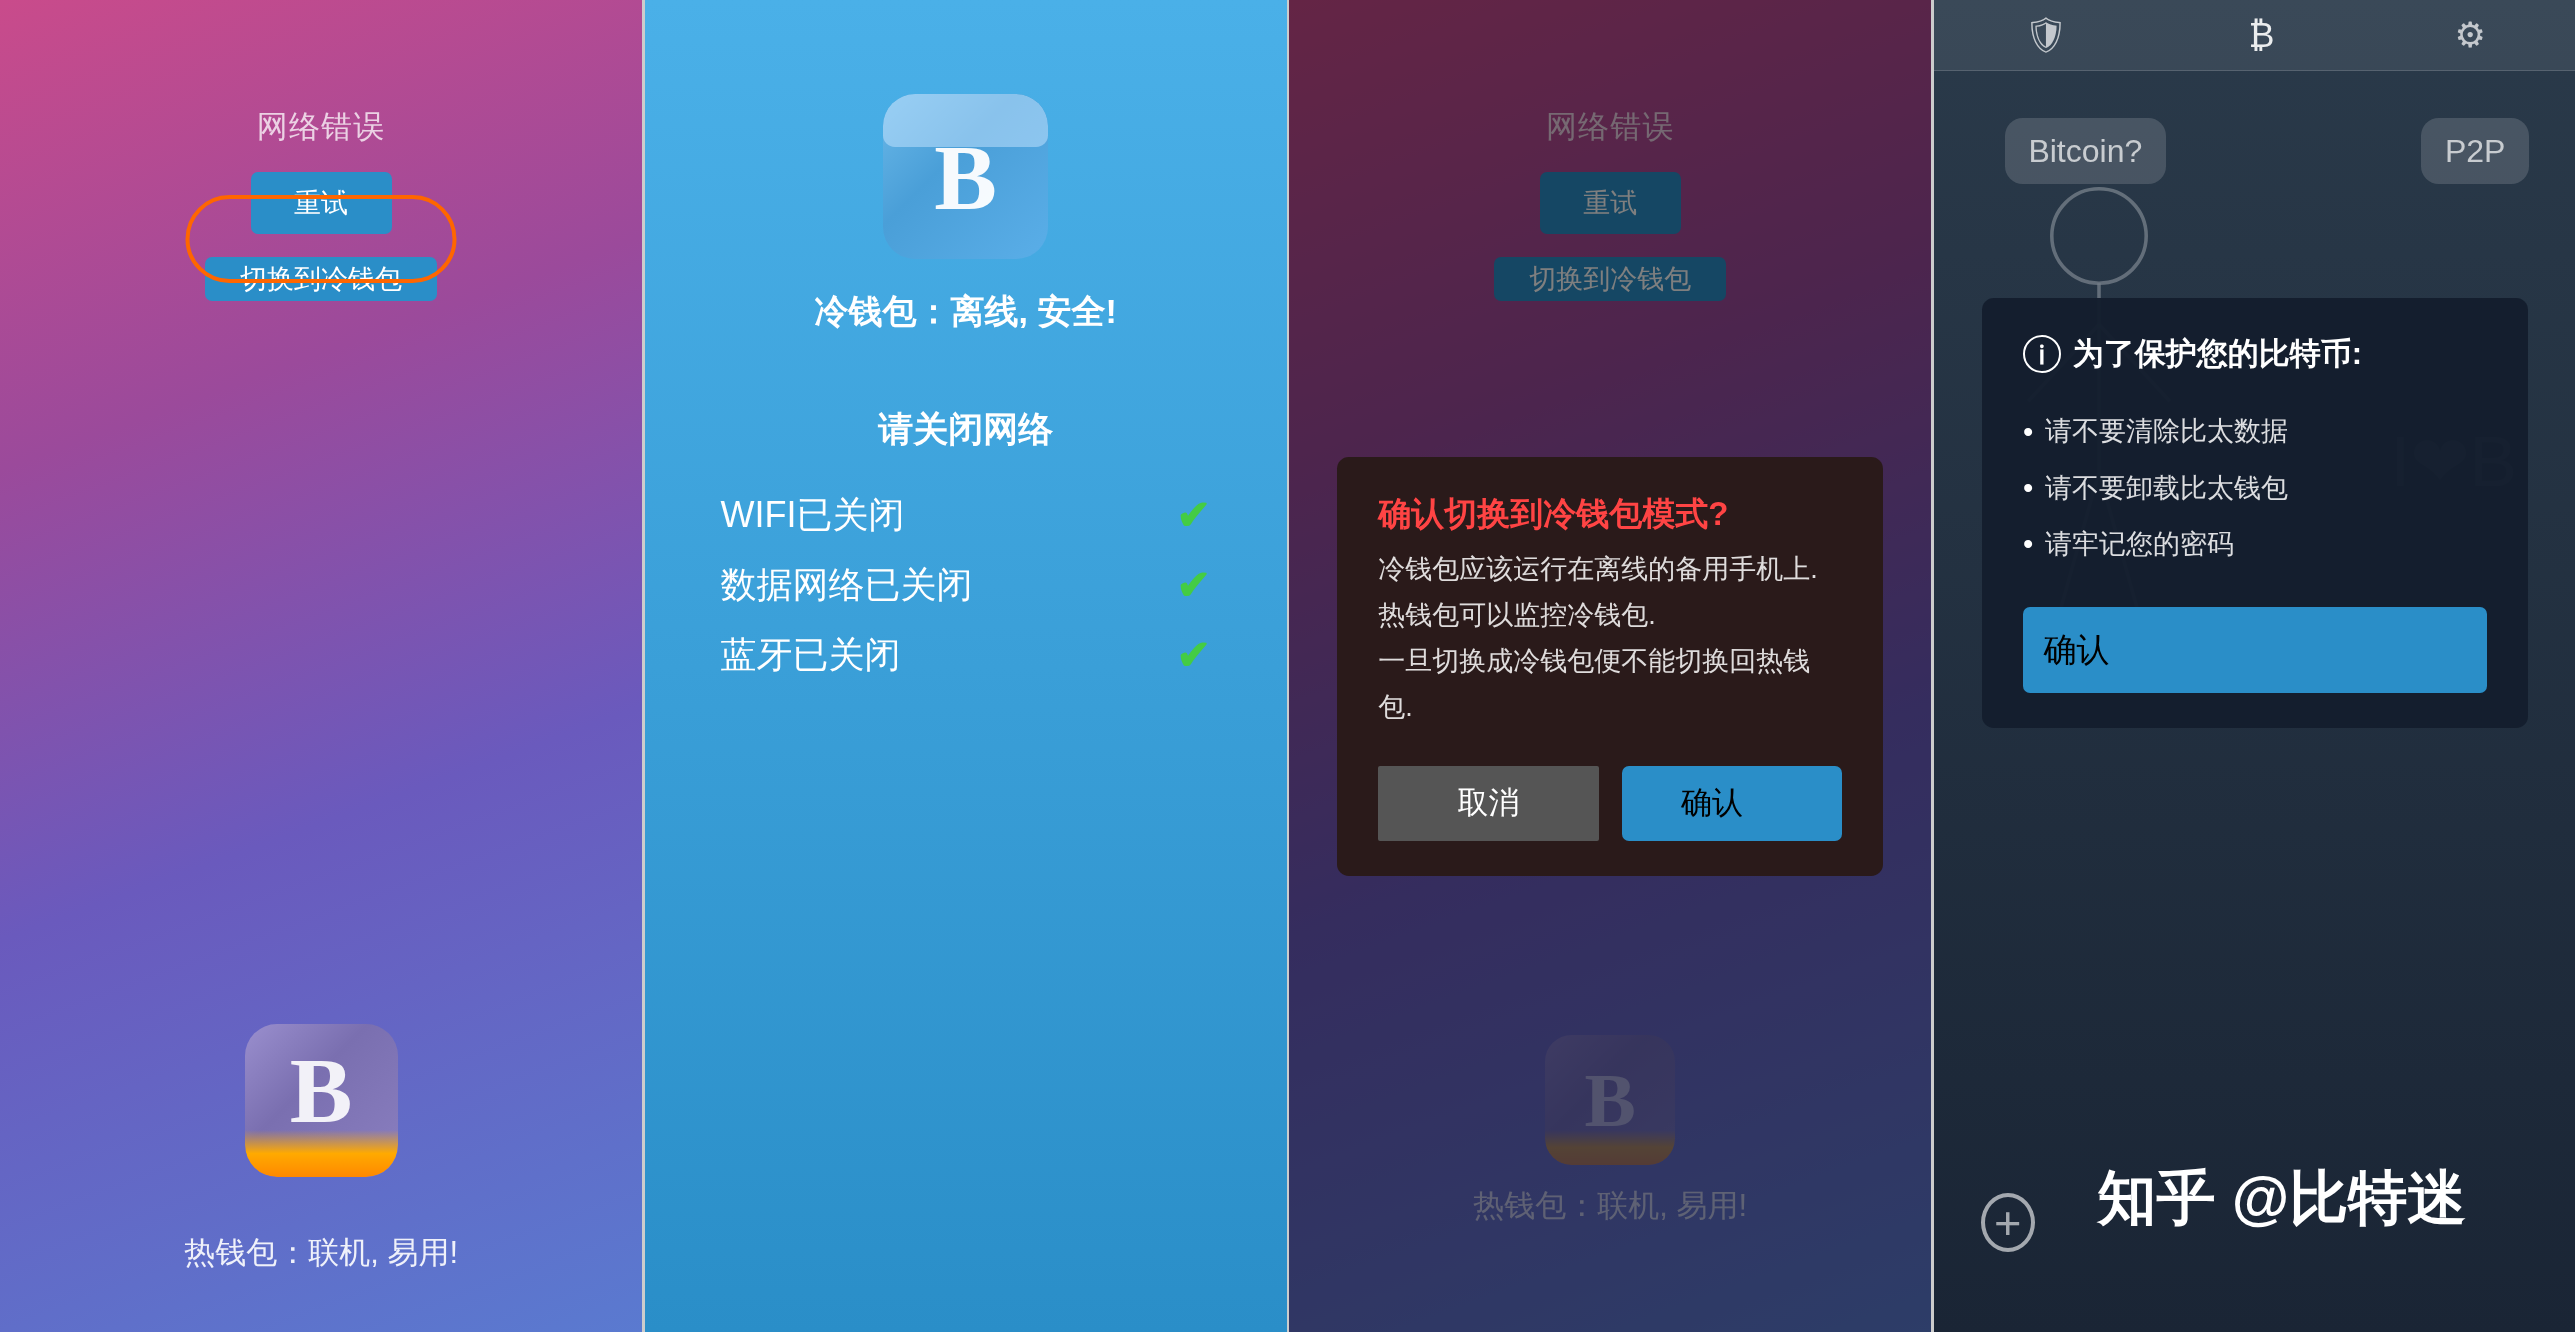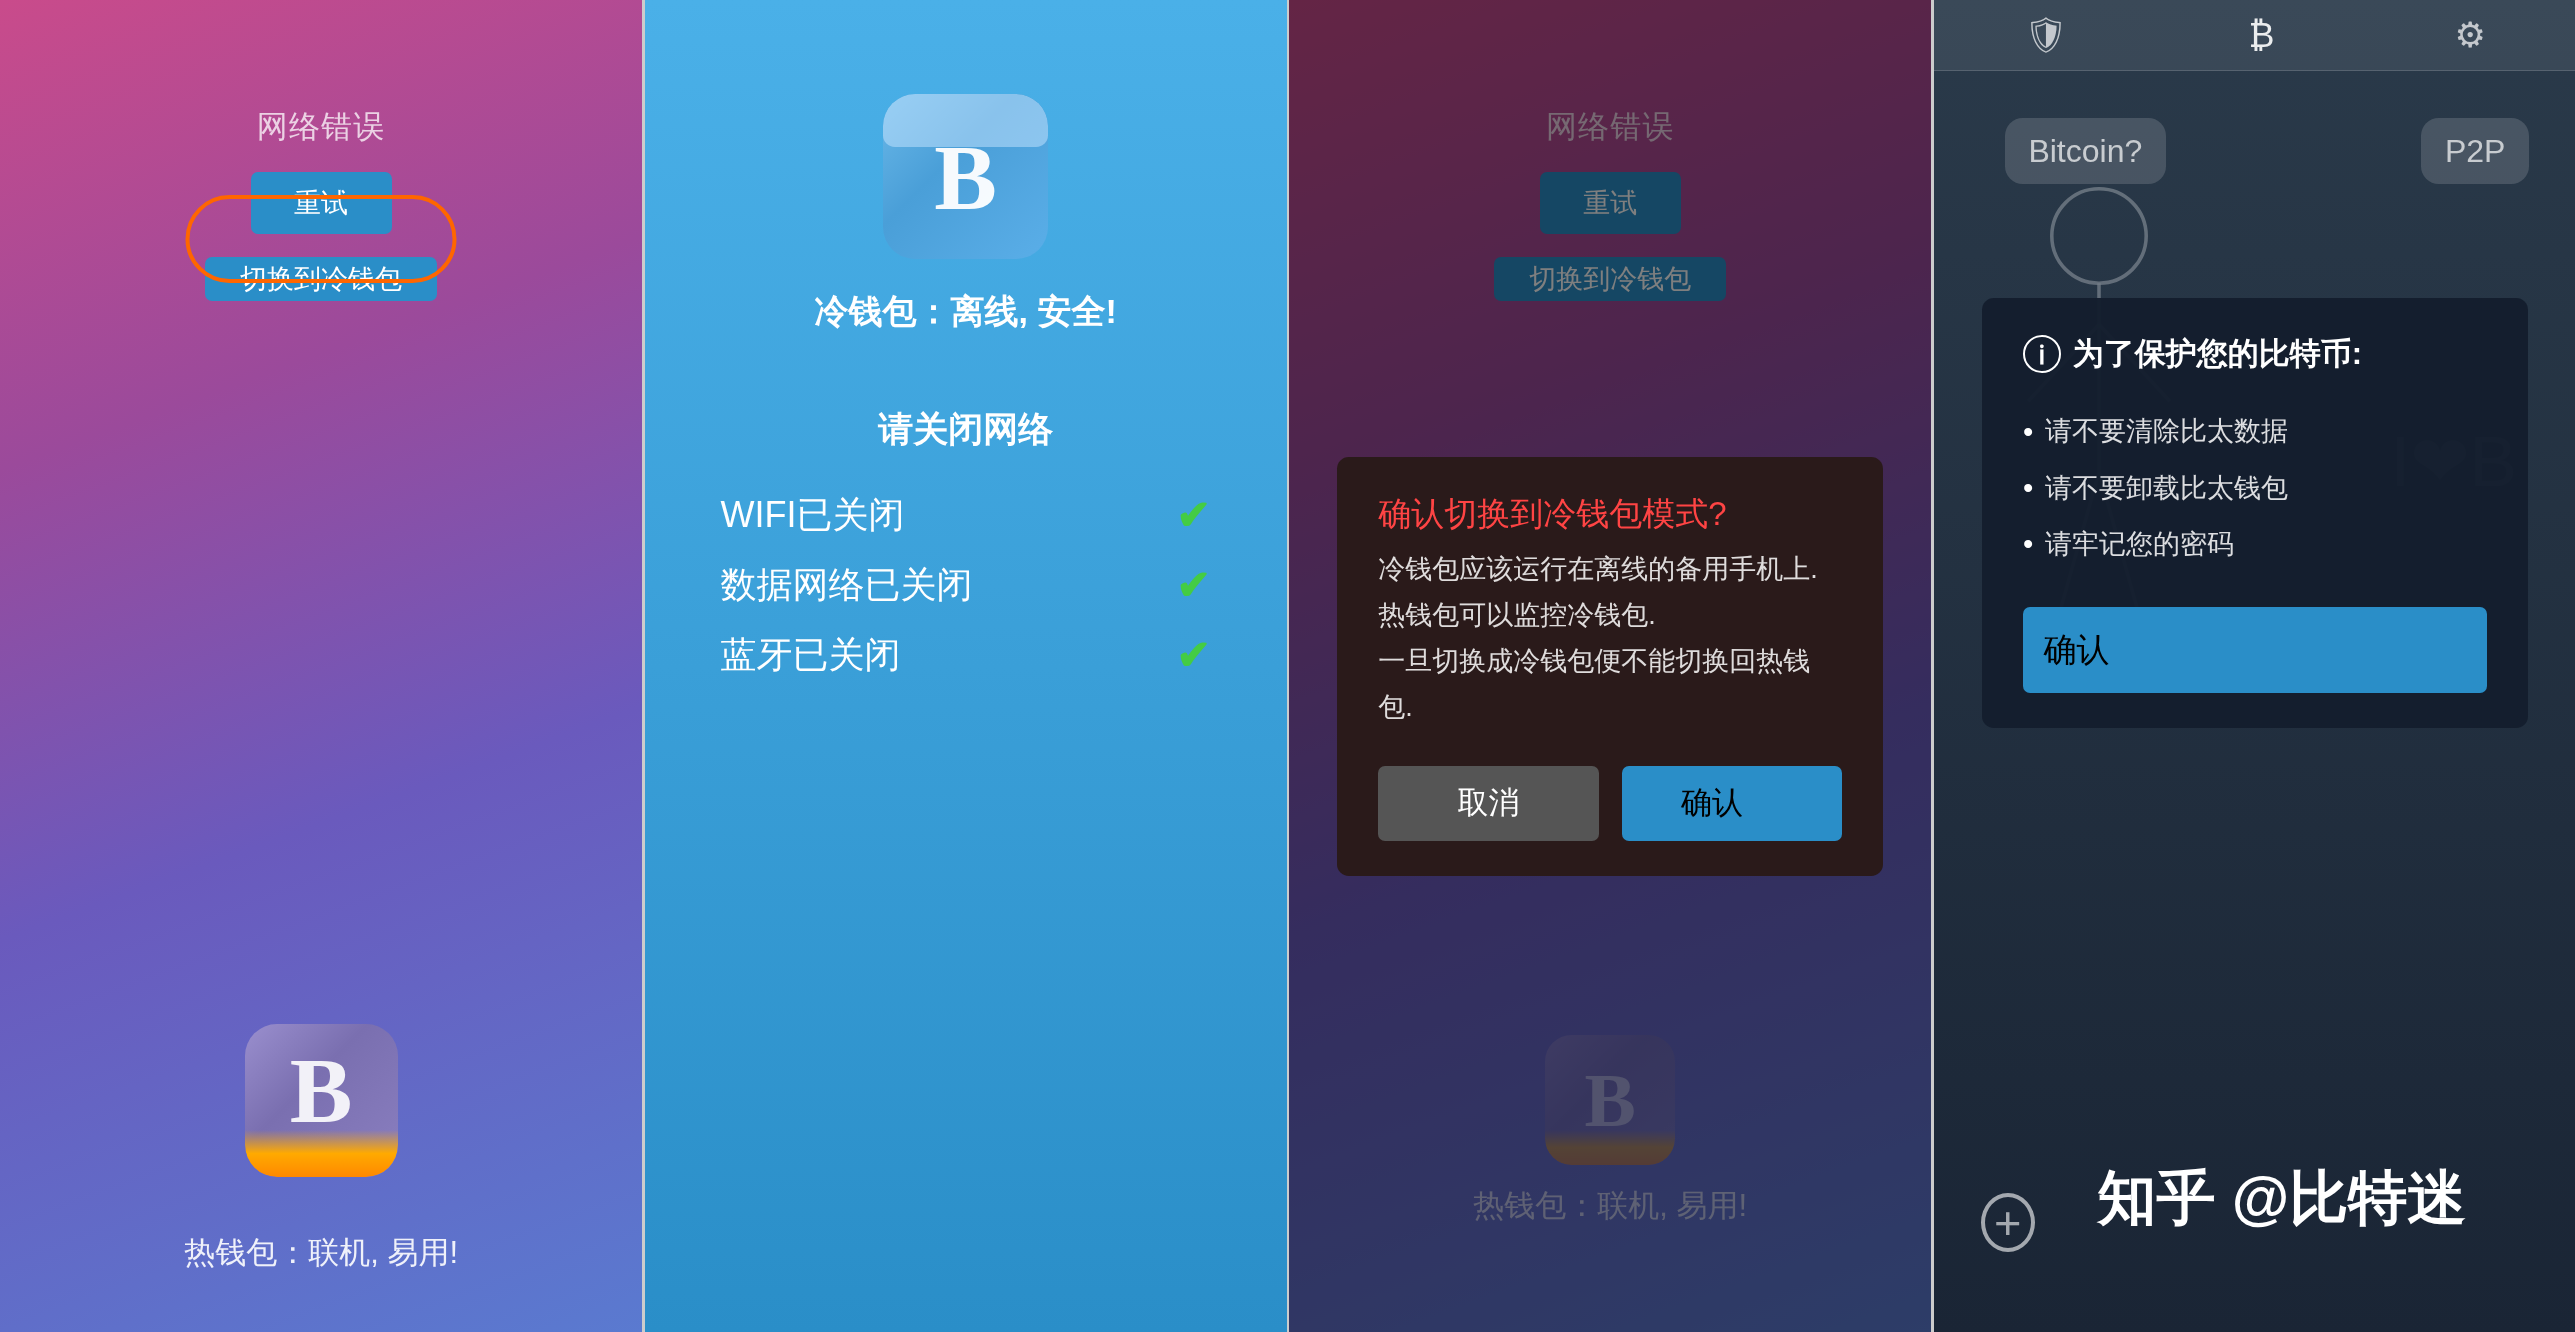--- a/index.html
+++ b/index.html
@@ -244,21 +244,21 @@
       background: #2a1a1a;
       border-radius: 11.8px;
       padding: 35px 41px;
       width: 85%;
       max-width: 648px;
     }
 
     .dialog-title {
       color: #ff4444;
       font-size: 33px;
-      font-weight: normal;
+      font-weight: bold;
       margin-bottom: 10px;
     }
 
     .dialog-body {
       color: rgba(255,255,255,0.85);
       font-size: 27px;
       line-height: 1.7;
       margin-bottom: 35px;
     }
 
@@ -266,21 +266,21 @@
       display: flex;
       flex-direction: row;
       gap: 23.6px;
       justify-content: center;
     }
 
     .btn-cancel {
       background: #555;
       color: white;
       border: none;
-      border-radius: 7px;
+      border-radius: 2px;
       padding: 16.5px 59px;
       font-size: 31px;
       cursor: pointer;
       flex: 1;
       text-align: center;
     }
 
     .btn-confirm {
       background: #2a8ec8;
       color: #000000;

